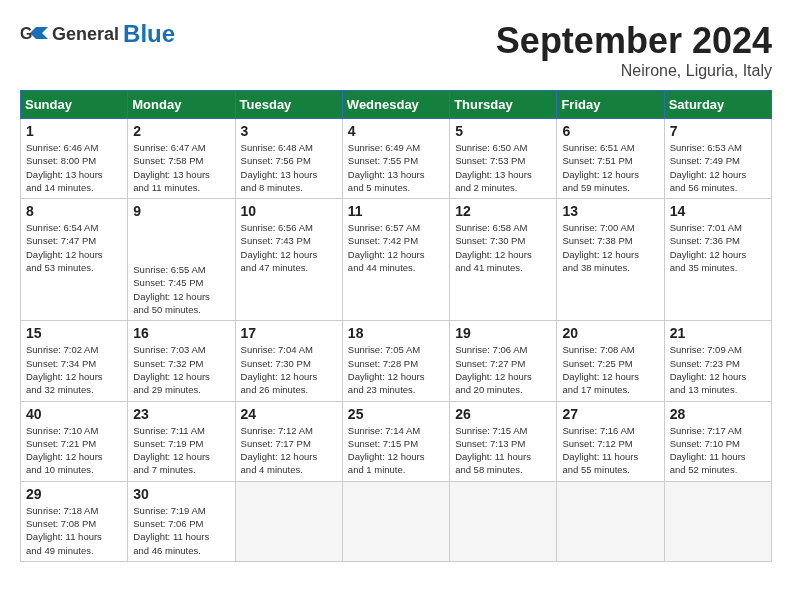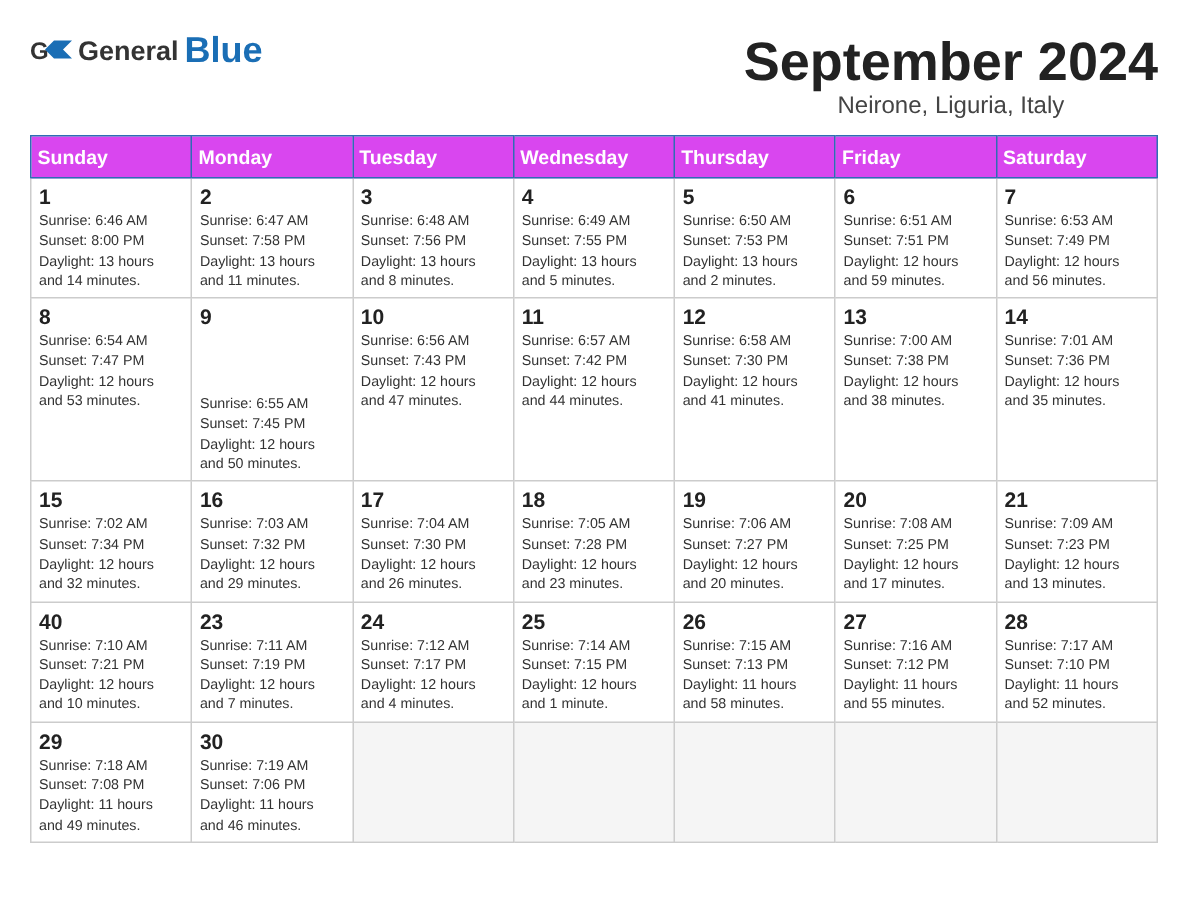--- a/index.html
+++ b/index.html
@@ -19,38 +19,38 @@
     .logo {
       display: flex;
       align-items: center;
       gap: 4px;
     }
     .logo-icon {
       width: 28px;
       height: 22px;
     }
     .title-area {
-      text-align: center;
+      text-align: right;
     }
     .month-title {
       font-size: 36px;
       font-weight: bold;
       color: #222;
     }
     .location-title {
       font-size: 16px;
       color: #444;
     }
     table {
       width: 100%;
       border-collapse: collapse;
       table-layout: fixed;
     }
     th {
-      background-color: #d946ef;
+      background-color: #15803d;
       color: #fff;
       font-size: 13px;
       font-weight: bold;
       padding: 6px 4px;
       text-align: left;
       border: 1px solid #2e6db4;
     }
     td {
       vertical-align: top;
       border: 1px solid #ccc;

